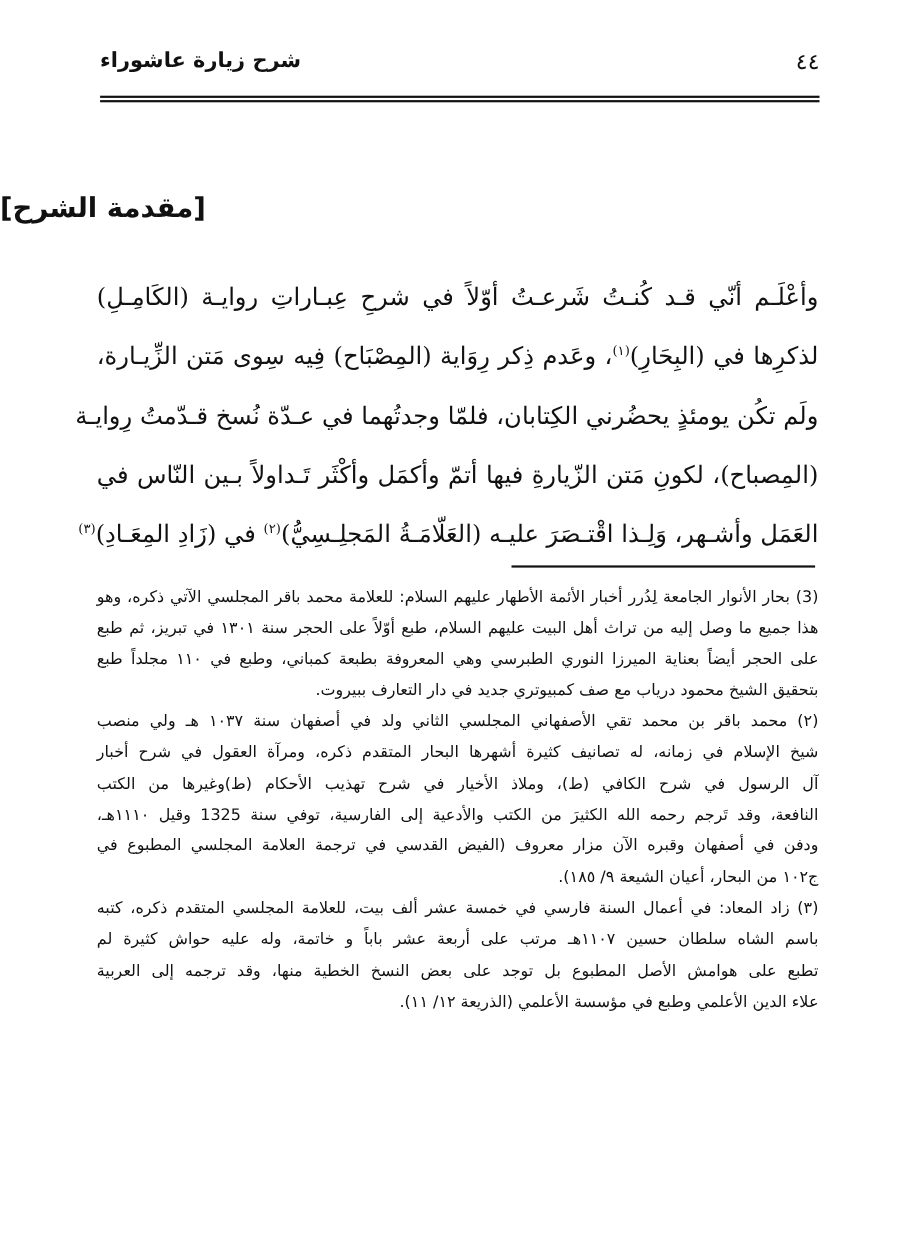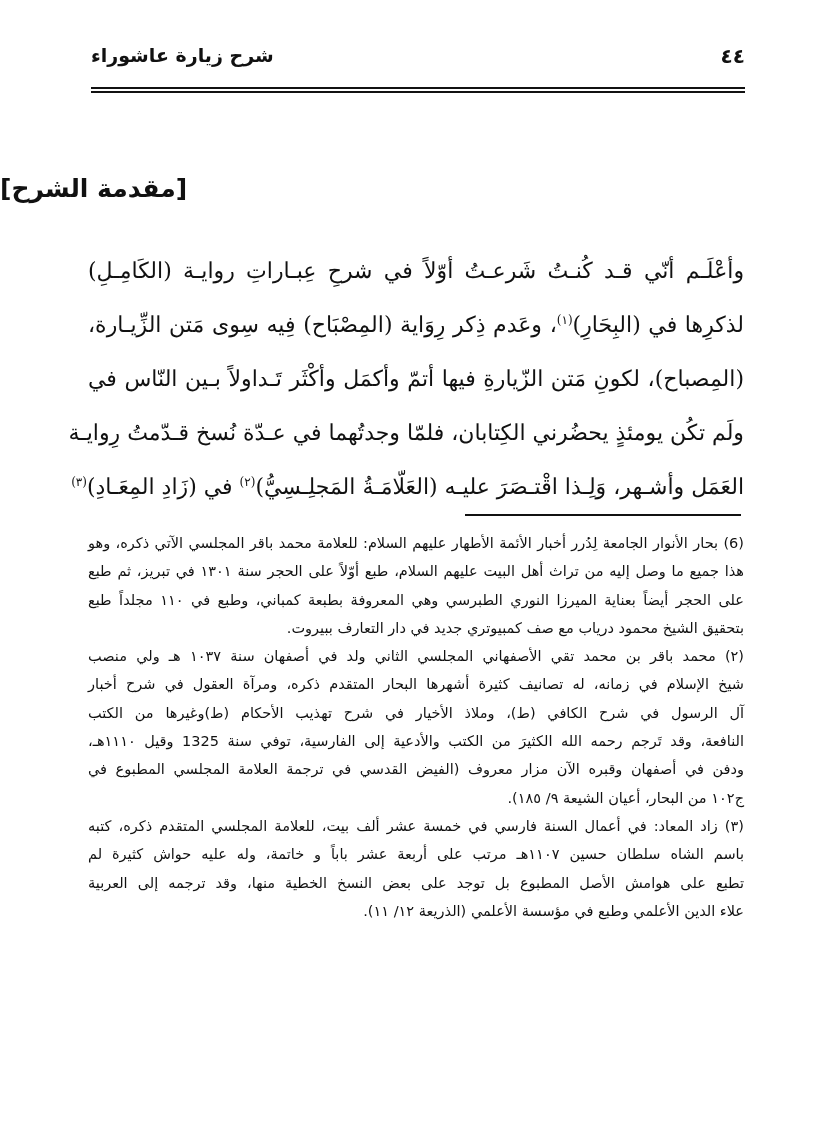--- a/index.html
+++ b/index.html
@@ -35,21 +35,21 @@
       font-size: 19px;
       font-weight: bold;
       direction: rtl;
       white-space: nowrap;
     }
     .page-number {
       position: absolute;
       right: 0;
       top: 0;
       font-size: 20px;
-      font-weight: bold;
+      font-weight: normal;
       direction: rtl;
     }
     .header-rule {
       position: absolute;
       left: 91px;
       top: 71px;
       width: 654px;
       height: 6px;
       border-top: 2px solid #111;
       border-bottom: 2px solid #111;
@@ -134,30 +134,30 @@
     <span class="running-title">شرح زيارة عاشوراء</span>
     <span class="page-number">٤٤</span>
   </div>
   <div class="header-rule"></div>
 
   <div class="section-title">[مقدمة الشرح]</div>
 
   <div class="body-text">
     <span class="body-line">وأعْلَـم أنّي قـد كُنـتُ شَرعـتُ أوّلاً في شرحِ عِبـاراتِ روايـة (الكَامِـلِ)</span>
     <span class="body-line"><span>لذكرِها في (البِحَارِ)</span><sup class="fn-ref">(١)</sup><span>، وعَدم ذِكر رِوَاية (المِصْبَاح) فِيه سِوى مَتن الزِّيـارة،</span></span>
+    <span class="body-line">ولَم تكُن يومئذٍ يحضُرني الكِتابان، فلمّا وجدتُهما في عـدّة نُسخ قـدّمتُ رِوايـة</span>
     <span class="body-line">(المِصباح)، لكونِ مَتن الزّيارةِ فيها أتمّ وأكمَل وأكْثَر تَـداولاً بـين النّاس في</span>
-    <span class="body-line">ولَم تكُن يومئذٍ يحضُرني الكِتابان، فلمّا وجدتُهما في عـدّة نُسخ قـدّمتُ رِوايـة</span>
     <span class="body-line last"><span>العَمَل وأشـهر، وَلِـذا اقْتـصَرَ عليـه (العَلّامَـةُ المَجلِـسِيُّ)</span><sup class="fn-ref">(٢)</sup><span> في (زَادِ المِعَـادِ)</span><sup class="fn-ref">(٣)</sup></span>
   </div>
 
   <div class="footnote-rule"></div>
 
   <div class="footnotes">
     <div>
-      <span class="fn-line">(6) بحار الأنوار الجامعة لِدُرر أخبار الأئمة الأطهار عليهم السلام: للعلامة محمد باقر المجلسي الآتي ذكره، وهو</span>
+      <span class="fn-line">(3) بحار الأنوار الجامعة لِدُرر أخبار الأئمة الأطهار عليهم السلام: للعلامة محمد باقر المجلسي الآتي ذكره، وهو</span>
       <span class="fn-line">هذا جميع ما وصل إليه من تراث أهل البيت عليهم السلام، طبع أوّلاً على الحجر سنة ١٣٠١ في تبريز، ثم طبع</span>
       <span class="fn-line">على الحجر أيضاً بعناية الميرزا النوري الطبرسي وهي المعروفة بطبعة كمباني، وطبع في ١١٠ مجلداً طبع</span>
       <span class="fn-line last">بتحقيق الشيخ محمود درياب مع صف كمبيوتري جديد في دار التعارف ببيروت.</span>
     </div>
     <div>
       <span class="fn-line">(٢) محمد باقر بن محمد تقي الأصفهاني المجلسي الثاني ولد في أصفهان سنة ١٠٣٧ هـ ولي منصب</span>
       <span class="fn-line">شيخ الإسلام في زمانه، له تصانيف كثيرة أشهرها البحار المتقدم ذكره، ومرآة العقول في شرح أخبار</span>
       <span class="fn-line">آل الرسول في شرح الكافي (ط)، وملاذ الأخيار في شرح تهذيب الأحكام (ط)وغيرها من الكتب</span>
       <span class="fn-line">النافعة، وقد تَرجم رحمه الله الكثيرَ من الكتب والأدعية إلى الفارسية، توفي سنة 1325 وقيل ١١١٠هـ،</span>
       <span class="fn-line">ودفن في أصفهان وقبره الآن مزار معروف (الفيض القدسي في ترجمة العلامة المجلسي المطبوع في</span>

